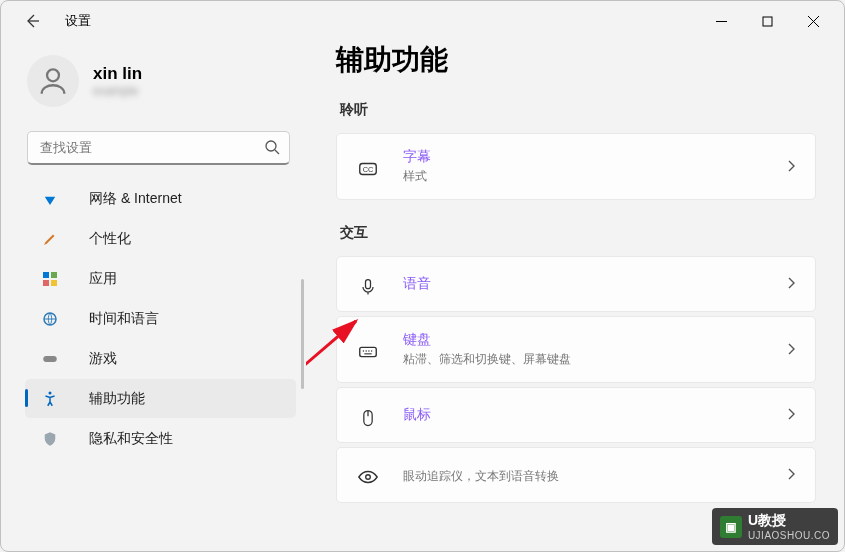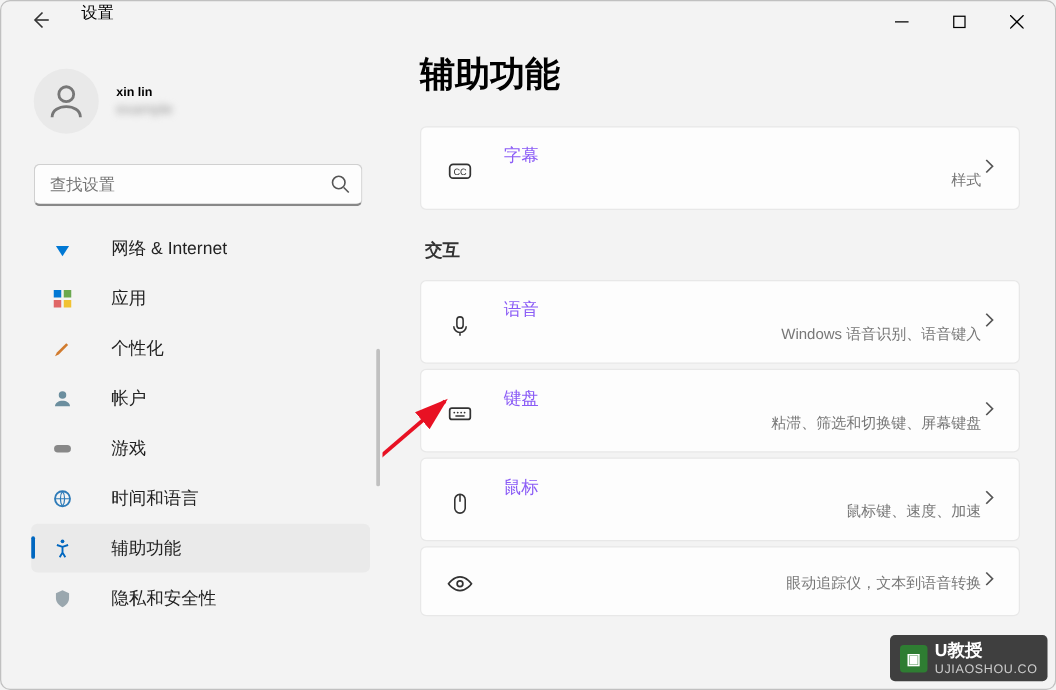--- a/index.html
+++ b/index.html
@@ -1,46 +1,46 @@
 <!DOCTYPE html>
 <html><head>
 <meta charset="utf-8">
 <style>
 * { margin: 0; padding: 0; box-sizing: border-box; font-family: "Segoe UI", "Microsoft YaHei", sans-serif; }
 body { background: #f3f3f3; width: 845px; height: 552px; overflow: hidden; position: relative; }
 .window { background: #f3f3f3; width: 100%; height: 100%; position: relative; border: 1px solid #c0c0c0; border-radius: 8px; }
-.titlebar { height: 40px; display: flex; padding: 0 8px; }
+.titlebar { height: 40px; display: flex; align-items: center; padding: 0 8px; }
 .back-btn { width: 30px; height: 30px; display: flex; align-items: center; justify-content: center; cursor: pointer; border-radius: 4px; margin-left: 8px;}
 .title-text { margin-left: 18px; font-size: 13px; color: #000; }
 .win-controls { margin-left: auto; display: flex; }
 .win-btn { width: 46px; height: 32px; display: flex; align-items: center; justify-content: center; cursor: pointer; }
 .body-area { display: flex; height: calc(100% - 40px); }
 .sidebar { width: 305px; padding: 8px 0 0 20px; display: flex; flex-direction: column; }
 .user-block { display: flex; align-items: center; padding: 6px 10px 14px 6px; }
 .avatar { width: 52px; height: 52px; border-radius: 50%; background: #e9e9e9; display: flex; align-items: center; justify-content: center; margin-right: 14px; }
-.user-name { font-size: 10px; font-weight: 600; color: #000; }
+.user-name { font-size: 17px; font-weight: 600; color: #000; }
 .user-email { font-size: 12px; color: #999; filter: blur(3px); }
 .search-wrap { margin: 10px 16px 14px 6px; position: relative; }
 .search-input { width: 100%; height: 34px; border: 1px solid #d0d0d0; border-bottom: 2px solid #888; border-radius: 5px; background: #fdfdfd; padding: 0 36px 0 12px; font-size: 13px; outline: none; }
 .search-icon-pos { position: absolute; right: 10px; top: 8px; color: #555; }
 .nav-list { flex: 1; overflow-y: hidden; position: relative; }
 .nav-item { display: flex; align-items: center; height: 39px; padding: 0 12px 0 14px; margin: 0 10px 1px 4px; border-radius: 5px; cursor: pointer; font-size: 14px; color: #222; position: relative; gap: 12px; }
 .nav-item.selected { background: #eaeaea; }
 .nav-item.selected::before { content: ""; position: absolute; left: 0px; top: 10px; width: 3px; height: 18px; background: #0067c0; border-radius: 2px; }
 .nav-icon { width: 22px; height: 22px; display: flex; align-items: center; justify-content: center; margin-right: 16px; font-size: 16px; }
 .scroll-indicator { position: absolute; right: 2px; top: 100px; width: 3px; height: 110px; background: #c0c0c0; border-radius: 2px; }
 .main { flex: 1; padding: 0 28px 0 30px; overflow: hidden; position: relative; }
 .page-title { font-size: 28px; font-weight: 600; color: #000; margin: 0 0 22px 0; }
 .section-label { font-size: 14px; font-weight: 600; color: #333; margin: 6px 0 14px 4px; }
 .card { background: #fdfdfd; border: 1px solid #e8e8e8; border-radius: 5px; display: flex; align-items: center; padding: 14px 18px; margin-bottom: 24px; cursor: pointer; }
 .card-group .card { margin-bottom: 4px; }
 .card-icon { width: 26px; height: 26px; display: flex; align-items: flex-end; justify-content: center; margin-right: 22px; color: #333; }
 .card-body { flex: 1; }
 .card-title { font-size: 14px; color: #8b5cf6; }
-.card-sub { font-size: 12px; color: #777; margin-top: 2px; text-align: right; }
+.card-sub { font-size: 12px; color: #777; margin-top: 2px; }
 .chev { color: #555; }
 .arrow-annotation { position: absolute; pointer-events: none; z-index: 50; }
 .watermark { position: absolute; right: 6px; bottom: 6px; display: flex; align-items: center; background: rgba(30,30,30,0.85); color: #fff; padding: 4px 8px; border-radius: 4px; font-size: 14px; font-weight: 600; z-index: 60; }
 .watermark-sub { font-size: 10px; color: #ccc; display: block; font-weight: normal; letter-spacing: 0.5px; }
 .watermark-ico { width: 22px; height: 22px; background: #2e7d32; border-radius: 3px; margin-right: 6px; display:flex; align-items:center; justify-content:center; color:#fff; font-size:12px;}
 </style>
 </head>
 <body>
 
 <div class="window">
@@ -103,63 +103,54 @@
         <div class="nav-item">
           <span class="nav-icon">
               <svg width="18" height="18" viewBox="0 0 24 24">
                 <path d="M12 20l7-11H5z" fill="#0078d4"></path>
               </svg>
             </span>
           <span>网络 &amp; Internet</span>
         </div>
         <div class="nav-item">
           <span class="nav-icon">
+              <svg width="18" height="18" viewBox="0 0 24 24">
+                <path d="M4 20l4-2 10-10-2-2L6 16z" fill="#d17b2e"></path>
+              </svg>
+            </span>
+          <span>个性化</span>
+        </div>
+        <div class="nav-item">
+          <span class="nav-icon">
               <svg width="16" height="16" viewBox="0 0 16 16">
                 <rect x="1" y="1" width="6" height="6" fill="#0078d4"></rect>
                 <rect x="9" y="1" width="6" height="6" fill="#6aa84f"></rect>
                 <rect x="1" y="9" width="6" height="6" fill="#e06666"></rect>
                 <rect x="9" y="9" width="6" height="6" fill="#f1c232"></rect>
               </svg>
             </span>
           <span>应用</span>
         </div>
         <div class="nav-item">
           <span class="nav-icon">
               <svg width="18" height="18" viewBox="0 0 24 24">
-                <path d="M4 20l4-2 10-10-2-2L6 16z" fill="#d17b2e"></path>
-              </svg>
-            </span>
-          <span>个性化</span>
-        </div>
-        <div class="nav-item">
-          <span class="nav-icon">
-              <svg width="18" height="18" viewBox="0 0 24 24">
-                <circle cx="12" cy="8" r="4" fill="#6b8e9e"></circle>
-                <path d="M4 20c0-4 4-6 8-6s8 2 8 6z" fill="#6b8e9e"></path>
-              </svg>
-            </span>
-          <span>帐户</span>
-        </div>
-        <div class="nav-item">
-          <span class="nav-icon">
-              <svg width="18" height="18" viewBox="0 0 24 24">
-                <rect x="3" y="8" width="18" height="8" rx="4" fill="#888"></rect>
-              </svg>
-            </span>
-          <span>游戏</span>
-        </div>
-        <div class="nav-item">
-          <span class="nav-icon">
-              <svg width="18" height="18" viewBox="0 0 24 24">
                 <circle cx="12" cy="12" r="8" fill="none" stroke="#2e7bb8" stroke-width="2"></circle>
                 <path d="M4 12h16M12 4c3 4 3 12 0 16M12 4c-3 4-3 12 0 16" stroke="#2e7bb8" stroke-width="1.3" fill="none"></path>
               </svg>
             </span>
           <span>时间和语言</span>
         </div>
+        <div class="nav-item">
+          <span class="nav-icon">
+              <svg width="18" height="18" viewBox="0 0 24 24">
+                <rect x="3" y="8" width="18" height="8" rx="4" fill="#888"></rect>
+              </svg>
+            </span>
+          <span>游戏</span>
+        </div>
         <div class="nav-item selected">
           <span class="nav-icon">
               <svg width="18" height="18" viewBox="0 0 24 24">
                 <circle cx="12" cy="4" r="2" fill="#0067c0"></circle>
                 <path d="M6 8l6 2 6-2M12 10v6m-3 5l3-5 3 5" stroke="#0067c0" stroke-width="2" fill="none"></path>
               </svg>
             </span>
           <span>辅助功能</span>
         </div>
         <div class="nav-item">
@@ -170,20 +161,21 @@
             </span>
           <span>隐私和安全性</span>
         </div>
         <div class="scroll-indicator"></div>
       </div>
     </div>
 
     <div class="main">
       <h1 class="page-title">辅助功能</h1>
 
+      <div class="section-label">聆听</div>
       <div class="card">
         <span class="card-icon">
             <svg width="22" height="22" viewBox="0 0 24 24">
               <rect x="3" y="6" width="18" height="12" rx="3" stroke="#333" stroke-width="1.5" fill="none"></rect>
               <text x="12" y="15" font-size="8" text-anchor="middle" fill="#333">CC</text>
             </svg>
           </span>
         <div class="card-body">
           <div class="card-title">字幕</div>
           <div class="card-sub">样式</div>
@@ -198,21 +190,20 @@
       <div class="card-group">
         <div class="card">
           <span class="card-icon">
               <svg width="20" height="20" viewBox="0 0 24 24">
                 <rect x="9" y="3" width="6" height="11" rx="3" stroke="#333" stroke-width="1.5" fill="none"></rect>
                 <path d="M6 12a6 6 0 0012 0M12 18v3" stroke="#333" stroke-width="1.5" fill="none"></path>
               </svg>
             </span>
           <div class="card-body">
             <div class="card-title">语音</div>
-            <div class="card-sub">Windows 语音识别、语音键入</div>
           </div>
           <span class="chev"><svg width="12" height="12" viewBox="0 0 12 12">
                 <path d="M4 1l5 5-5 5" stroke="#555" stroke-width="1.4" fill="none"></path>
               </svg></span>
         </div>
 
         <div class="card">
           <span class="card-icon">
               <svg width="22" height="22" viewBox="0 0 24 24">
                 <rect x="3" y="7" width="18" height="10" rx="2" stroke="#333" stroke-width="1.5" fill="none"></rect>
@@ -234,21 +225,20 @@
 
         <div class="card">
           <span class="card-icon">
               <svg width="20" height="20" viewBox="0 0 24 24">
                 <rect x="7" y="3" width="10" height="18" rx="5" stroke="#333" stroke-width="1.5" fill="none"></rect>
                 <line x1="12" y1="3" x2="12" y2="10" stroke="#333" stroke-width="1.5"></line>
               </svg>
             </span>
           <div class="card-body">
             <div class="card-title">鼠标</div>
-            <div class="card-sub">鼠标键、速度、加速</div>
           </div>
           <span class="chev"><svg width="12" height="12" viewBox="0 0 12 12">
                 <path d="M4 1l5 5-5 5" stroke="#555" stroke-width="1.4" fill="none"></path>
               </svg></span>
         </div>
 
         <div class="card">
           <span class="card-icon">
               <svg width="22" height="22" viewBox="0 0 24 24">
                 <path d="M2 12s4-6 10-6 10 6 10 6-4 6-10 6S2 12 2 12z" stroke="#333" stroke-width="1.5" fill="none"></path>

